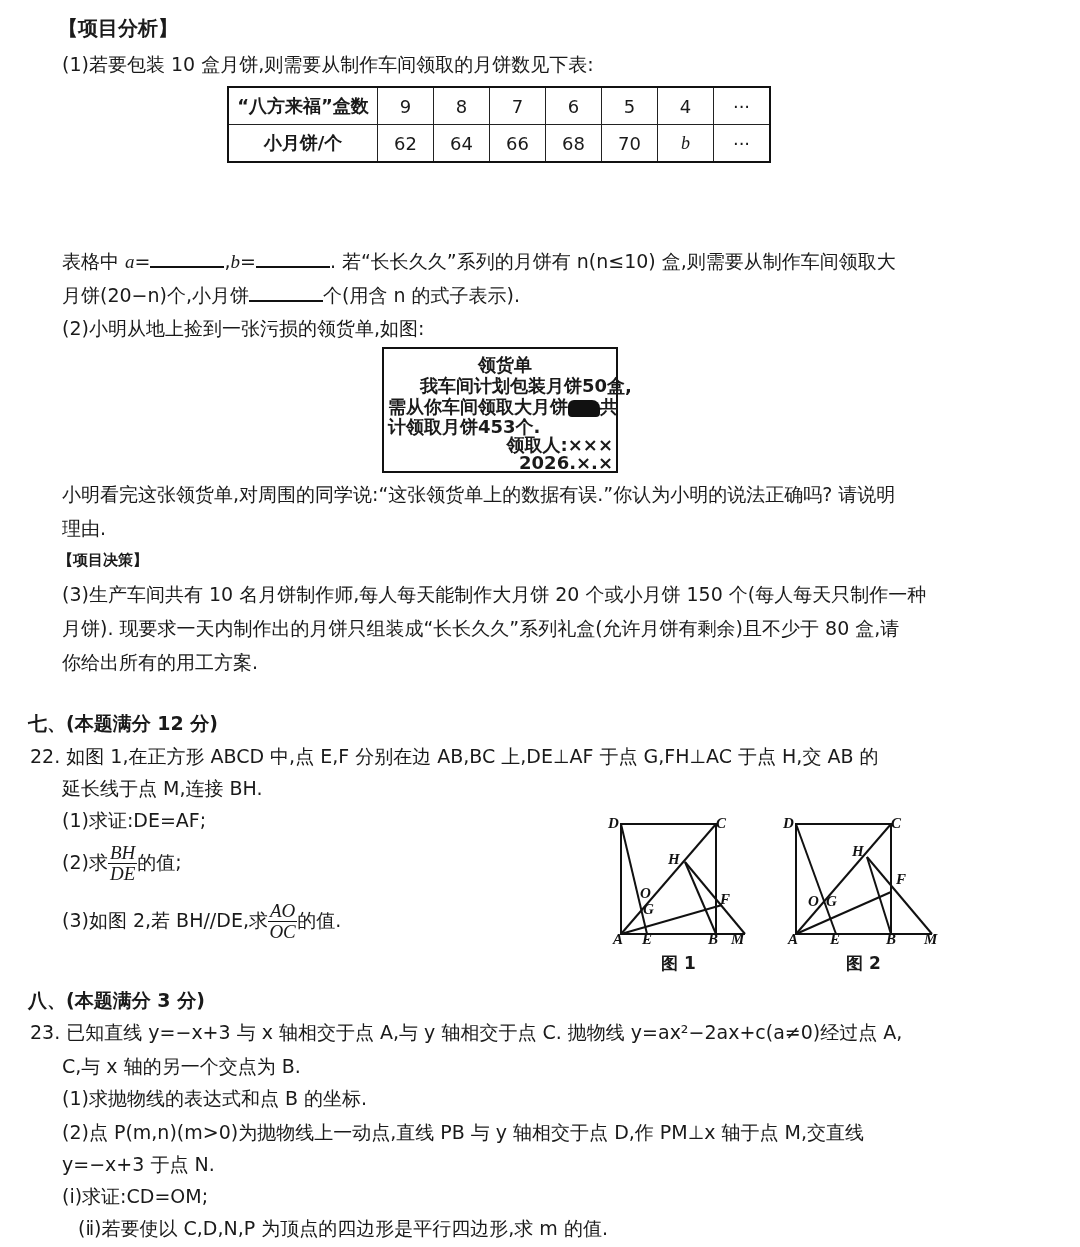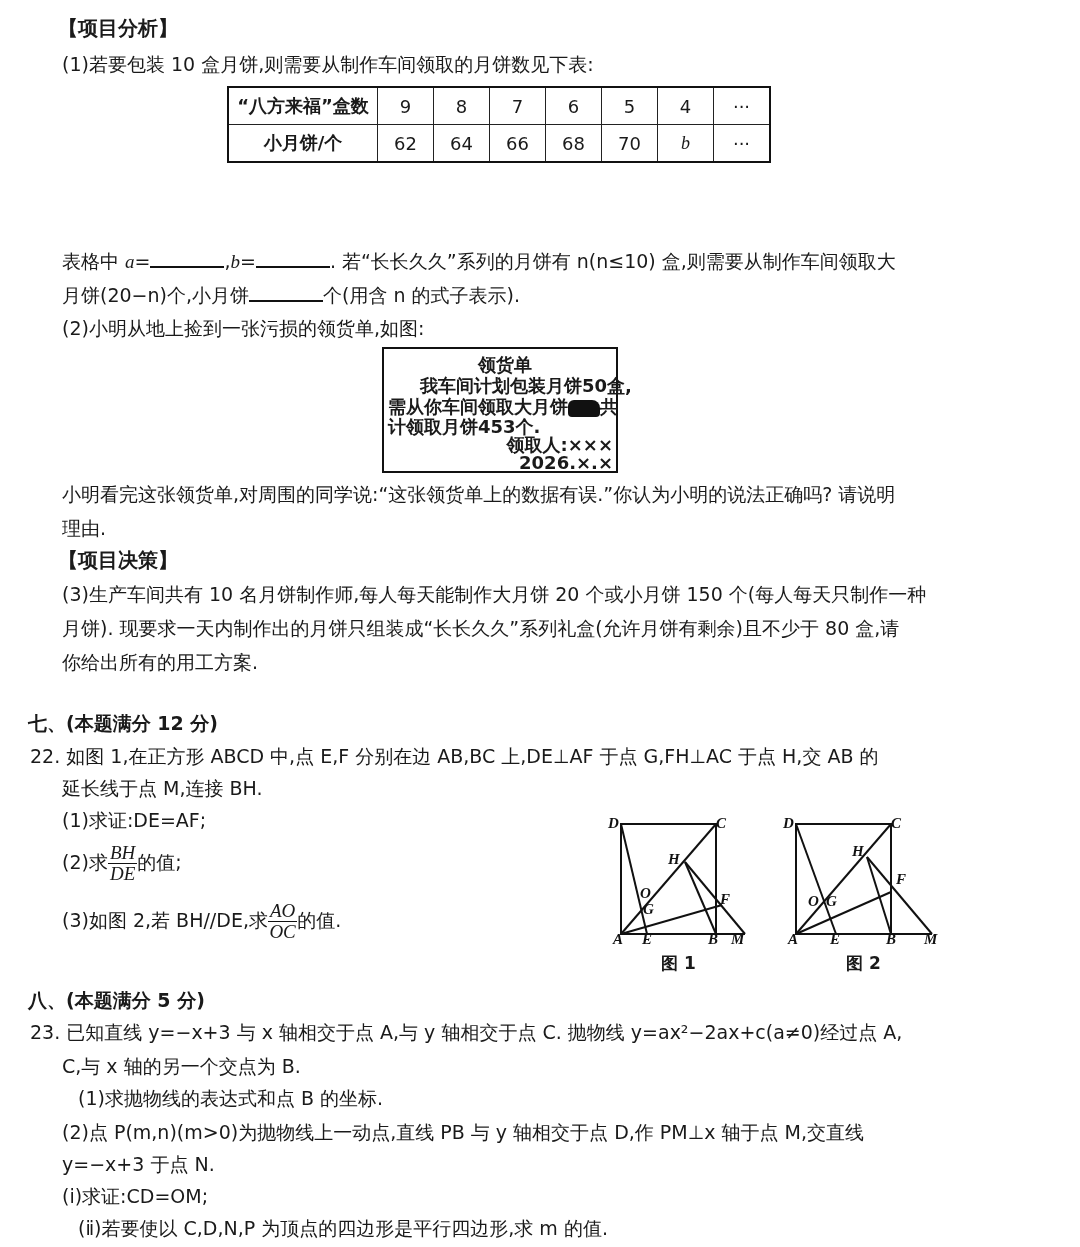--- a/index.html
+++ b/index.html
@@ -66,21 +66,21 @@
   <div style="left:36px;top:25px;">我车间计划包装月饼50盒,</div>
   <div style="left:4px;top:46px;"><span>需从你车间领取大月饼</span><span class="smudge"></span><span>共</span></div>
   <div style="left:4px;top:66px;">计领取月饼453个.</div>
   <div style="right:3px;top:84px;">领取人:×××</div>
   <div style="right:3px;top:103px;">2026.×.×</div>
 </div>
 
 <div class="line" style="left:62px;top:482px;">小明看完这张领货单,对周围的同学说:“这张领货单上的数据有误.”你认为小明的说法正确吗? 请说明</div>
 <div class="line" style="left:62px;top:516px;">理由.</div>
 
-<div class="line bold" style="left:58px;top:548px;font-size:20px;">【项目决策】</div>
+<div class="line bold" style="left:58px;top:548px;font-size:15px;">【项目决策】</div>
 <div class="line" style="left:62px;top:582px;">(3)生产车间共有 10 名月饼制作师,每人每天能制作大月饼 20 个或小月饼 150 个(每人每天只制作一种</div>
 <div class="line" style="left:62px;top:616px;">月饼). 现要求一天内制作出的月饼只组装成“长长久久”系列礼盒(允许月饼有剩余)且不少于 80 盒,请</div>
 <div class="line" style="left:62px;top:650px;">你给出所有的用工方案.</div>
 
 <div class="line bold" style="left:28px;top:711px;">七、(本题满分 12 分)</div>
 <div class="line" style="left:30px;top:744px;">22. 如图 1,在正方形 ABCD 中,点 E,F 分别在边 AB,BC 上,DE⊥AF 于点 G,FH⊥AC 于点 H,交 AB 的</div>
 <div class="line" style="left:62px;top:776px;">延长线于点 M,连接 BH.</div>
 <div class="line" style="left:62px;top:808px;">(1)求证:DE=AF;</div>
 <div class="line" style="left:62px;top:840px;line-height:44px;">
   <span>(2)求</span><span class="frac"><span class="num">BH</span><span>DE</span></span><span>的值;</span>
@@ -132,20 +132,20 @@
     <text x="46" y="94">G</text>
     <text x="116" y="72">F</text>
     <text x="8" y="132">A</text>
     <text x="50" y="132">E</text>
     <text x="106" y="132">B</text>
     <text x="144" y="132">M</text>
   </g>
 </svg>
 <div class="cap" style="left:846px;top:952px;">图 2</div>
 
-<div class="line bold" style="left:28px;top:988px;">八、(本题满分 5 分)</div>
+<div class="line bold" style="left:28px;top:988px;">八、(本题满分 3 分)</div>
 <div class="line" style="left:30px;top:1020px;">23. 已知直线 y=−x+3 与 x 轴相交于点 A,与 y 轴相交于点 C. 抛物线 y=ax²−2ax+c(a≠0)经过点 A,</div>
 <div class="line" style="left:62px;top:1054px;">C,与 x 轴的另一个交点为 B.</div>
-<div class="line" style="left:62px;top:1086px;margin-left:16px;">(1)求抛物线的表达式和点 B 的坐标.</div>
+<div class="line" style="left:62px;top:1086px;">(1)求抛物线的表达式和点 B 的坐标.</div>
 <div class="line" style="left:62px;top:1120px;">(2)点 P(m,n)(m&gt;0)为抛物线上一动点,直线 PB 与 y 轴相交于点 D,作 PM⊥x 轴于点 M,交直线</div>
 <div class="line" style="left:62px;top:1152px;">y=−x+3 于点 N.</div>
 <div class="line" style="left:62px;top:1184px;">(ⅰ)求证:CD=OM;</div>
 <div class="line" style="left:62px;top:1216px;margin-left:16px;">(ⅱ)若要使以 C,D,N,P 为顶点的四边形是平行四边形,求 m 的值.</div>
 
 </body></html>

